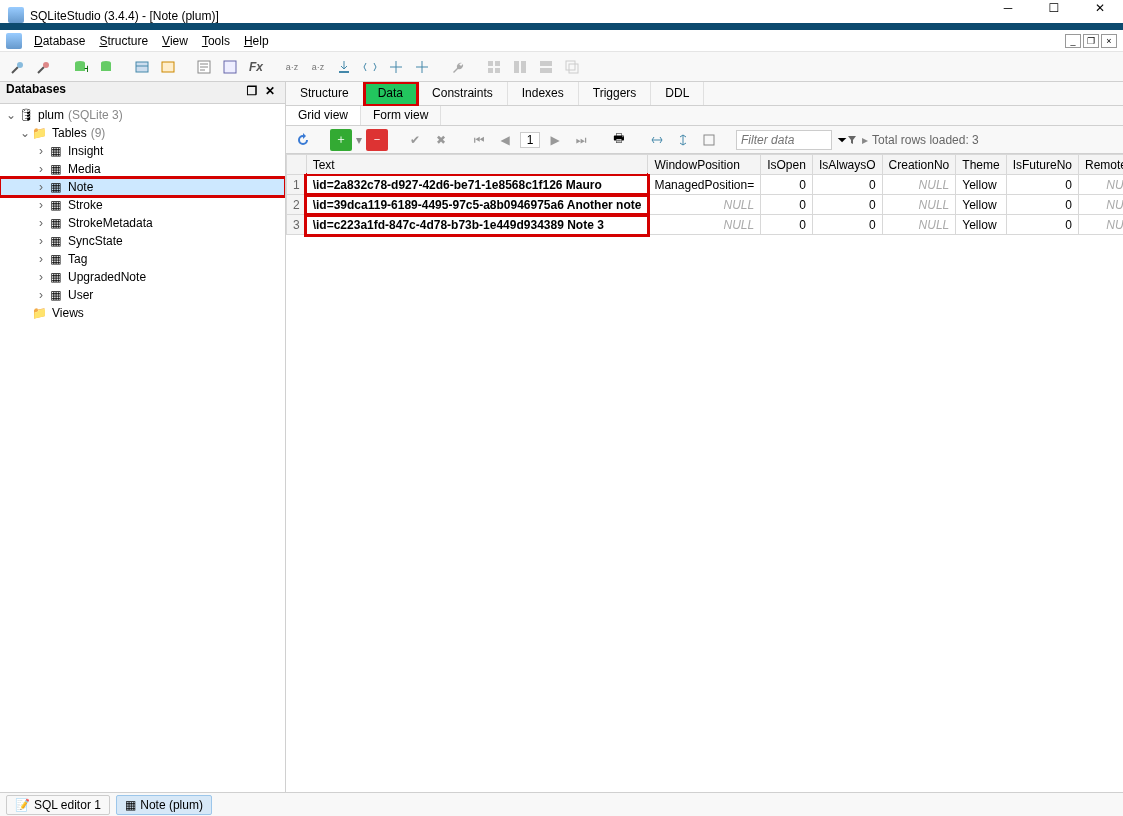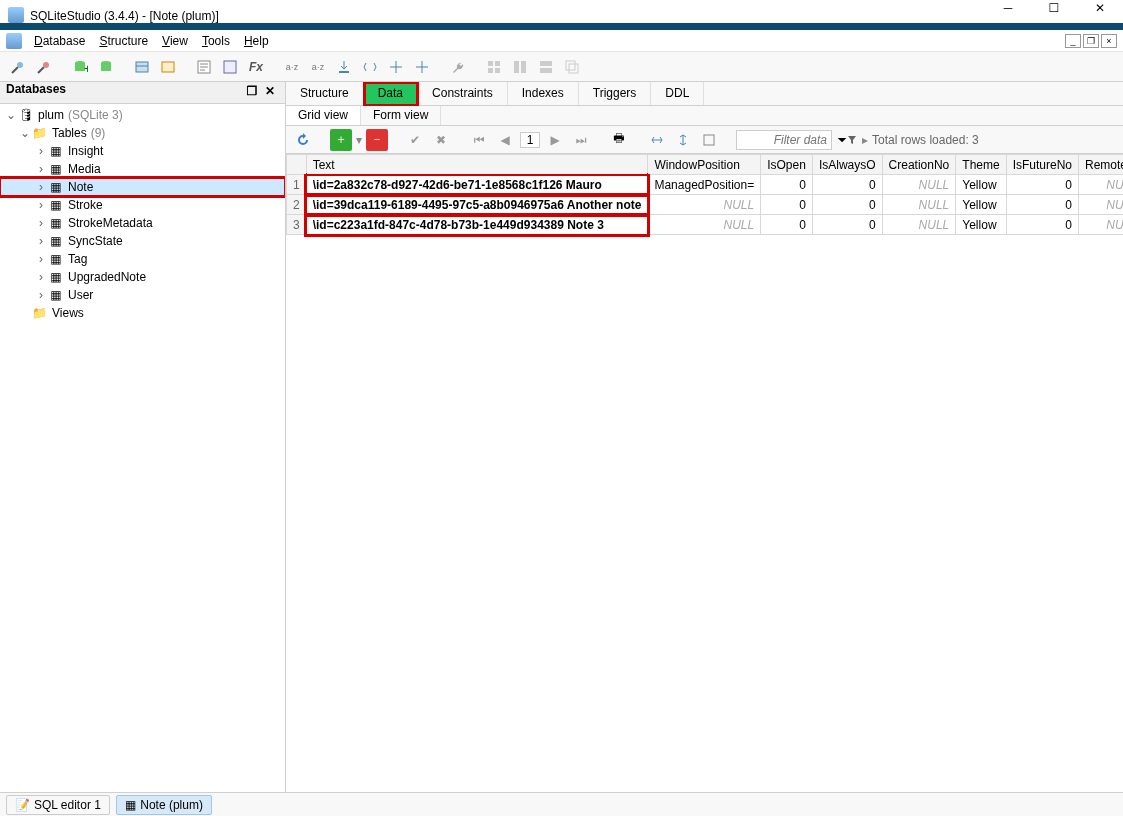--- a/index.html
+++ b/index.html
@@ -38,21 +38,21 @@
 .tab.hi { outline: 3px solid #d40000; outline-offset: -2px; }
 .subtabs { display: flex; height: 20px; border-bottom: 1px solid #d0d0d0; background: #f8f8f8; font-size: 11px; }
 .subtab { padding: 2px 12px; border-right: 1px solid #e0e0e0; }
 .subtab.active { background: #fff; }
 .datatoolbar { height: 28px; display: flex; align-items: center; padding: 0 6px; gap: 4px; border-bottom: 1px solid #d0d0d0; background: #f8f8f8; }
 .dtbtn { width: 22px; height: 22px; display: flex; align-items: center; justify-content: center; border-radius: 2px; }
 .dtbtn.green { background: #3a3; color: #fff; }
 .dtbtn.red { background: #d33; color: #fff; }
 .dtbtn.gray { color: #999; }
 .pagenum { width: 20px; text-align: center; border: 1px solid #ccc; }
-.filterdata { width: 96px; border: 1px solid #ccc; padding: 2px 4px; color: #888; font-style: italic; text-align: right; }
+.filterdata { width: 96px; border: 1px solid #ccc; padding: 2px 4px; color: #888; font-style: italic; }
 .rows-label { color: #666; }
 .grid-wrap { flex: 1; overflow: auto; }
 table.grid { border-collapse: collapse; table-layout: fixed; }
 table.grid th, table.grid td { border: 1px solid #d8d8d8; padding: 2px 6px; height: 20px; white-space: nowrap; overflow: hidden; }
 table.grid th { background: #f4f4f4; font-weight: normal; text-align: left; position: sticky; top: 0; }
 table.grid th.rowhead, table.grid td.rowhead { width: 18px; background: #f4f4f4; text-align: center; color: #666; }
 .null { color: #aaa; font-style: italic; }
 .right { text-align: right; }
 .hi-box { outline: 3px solid #d40000; outline-offset: -1px; font-weight: bold; }
 .statusbar { height: 24px; display: flex; align-items: center; padding: 0 6px; gap: 6px; border-top: 1px solid #d0d0d0; background: #f8f8f8; }

